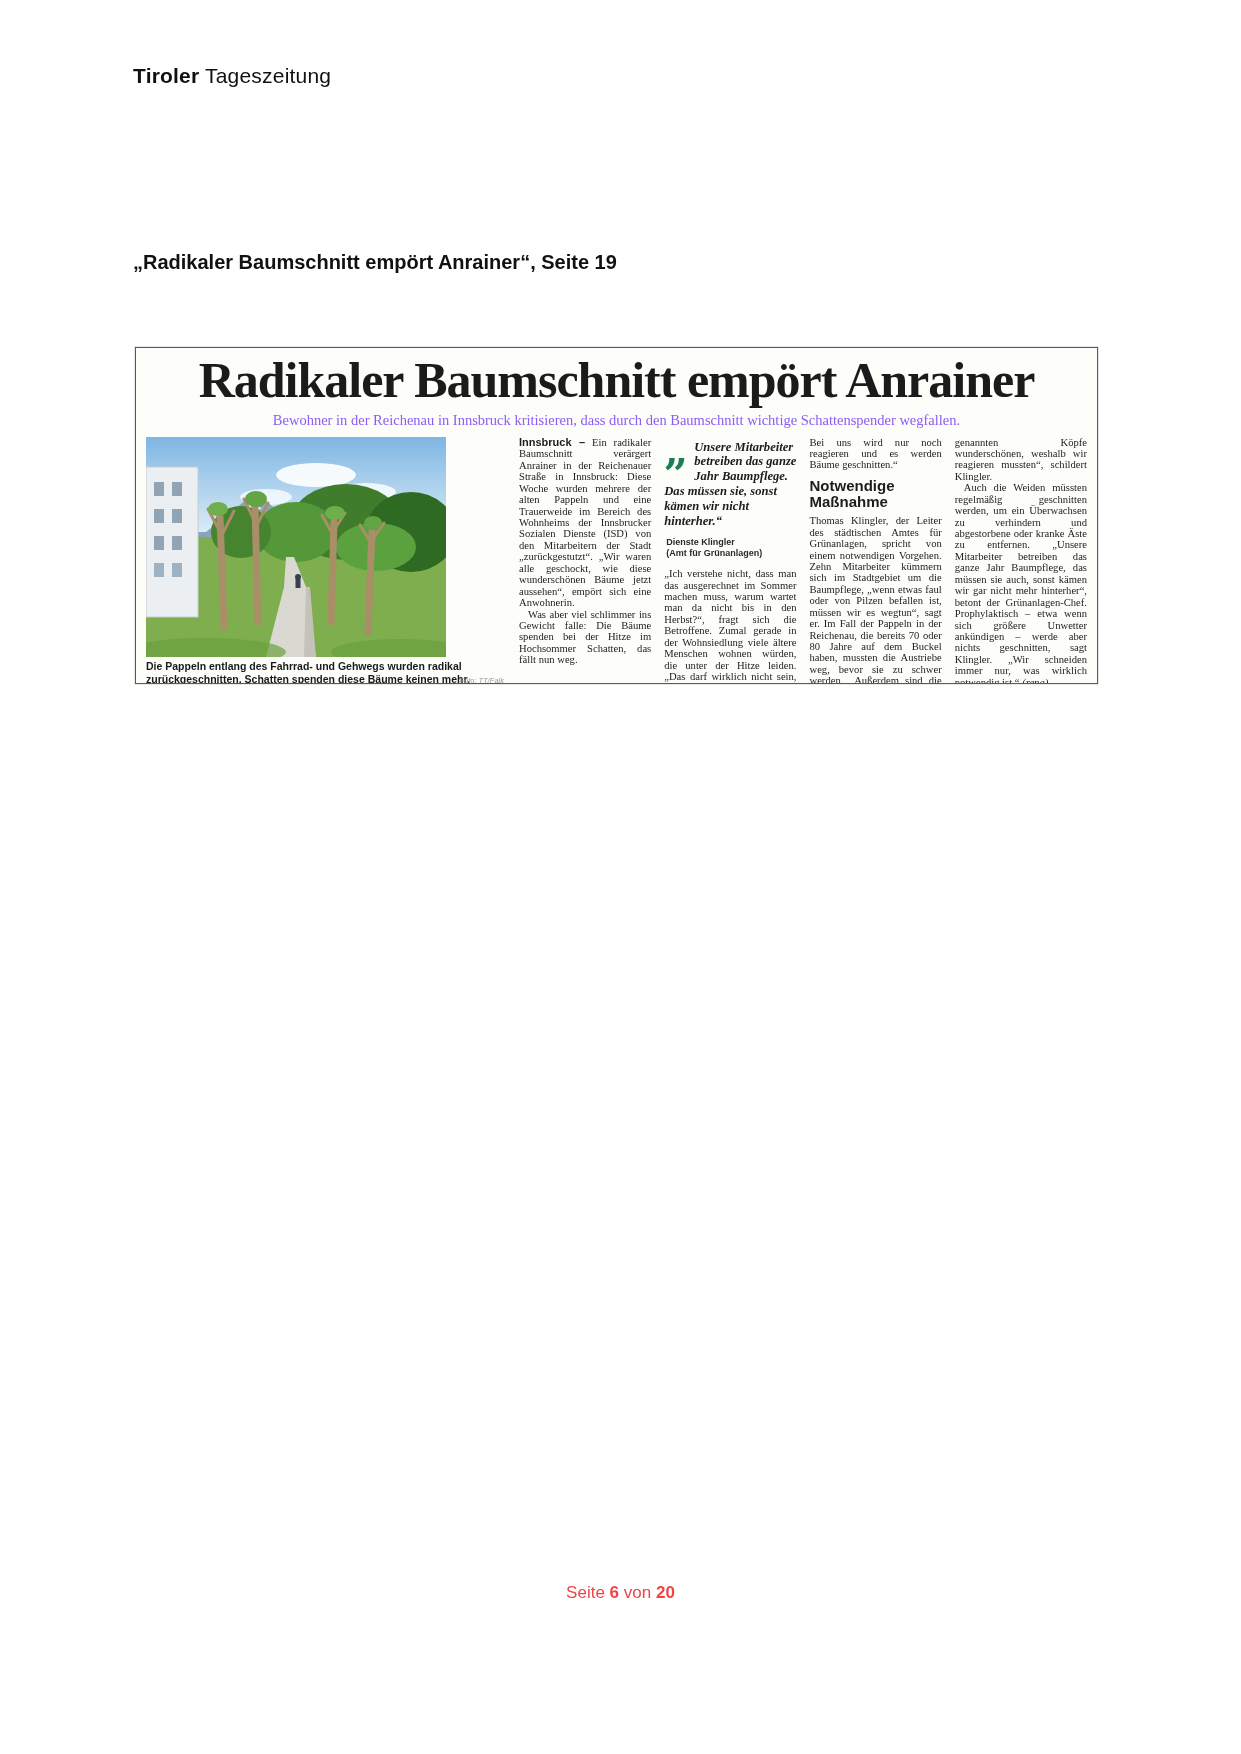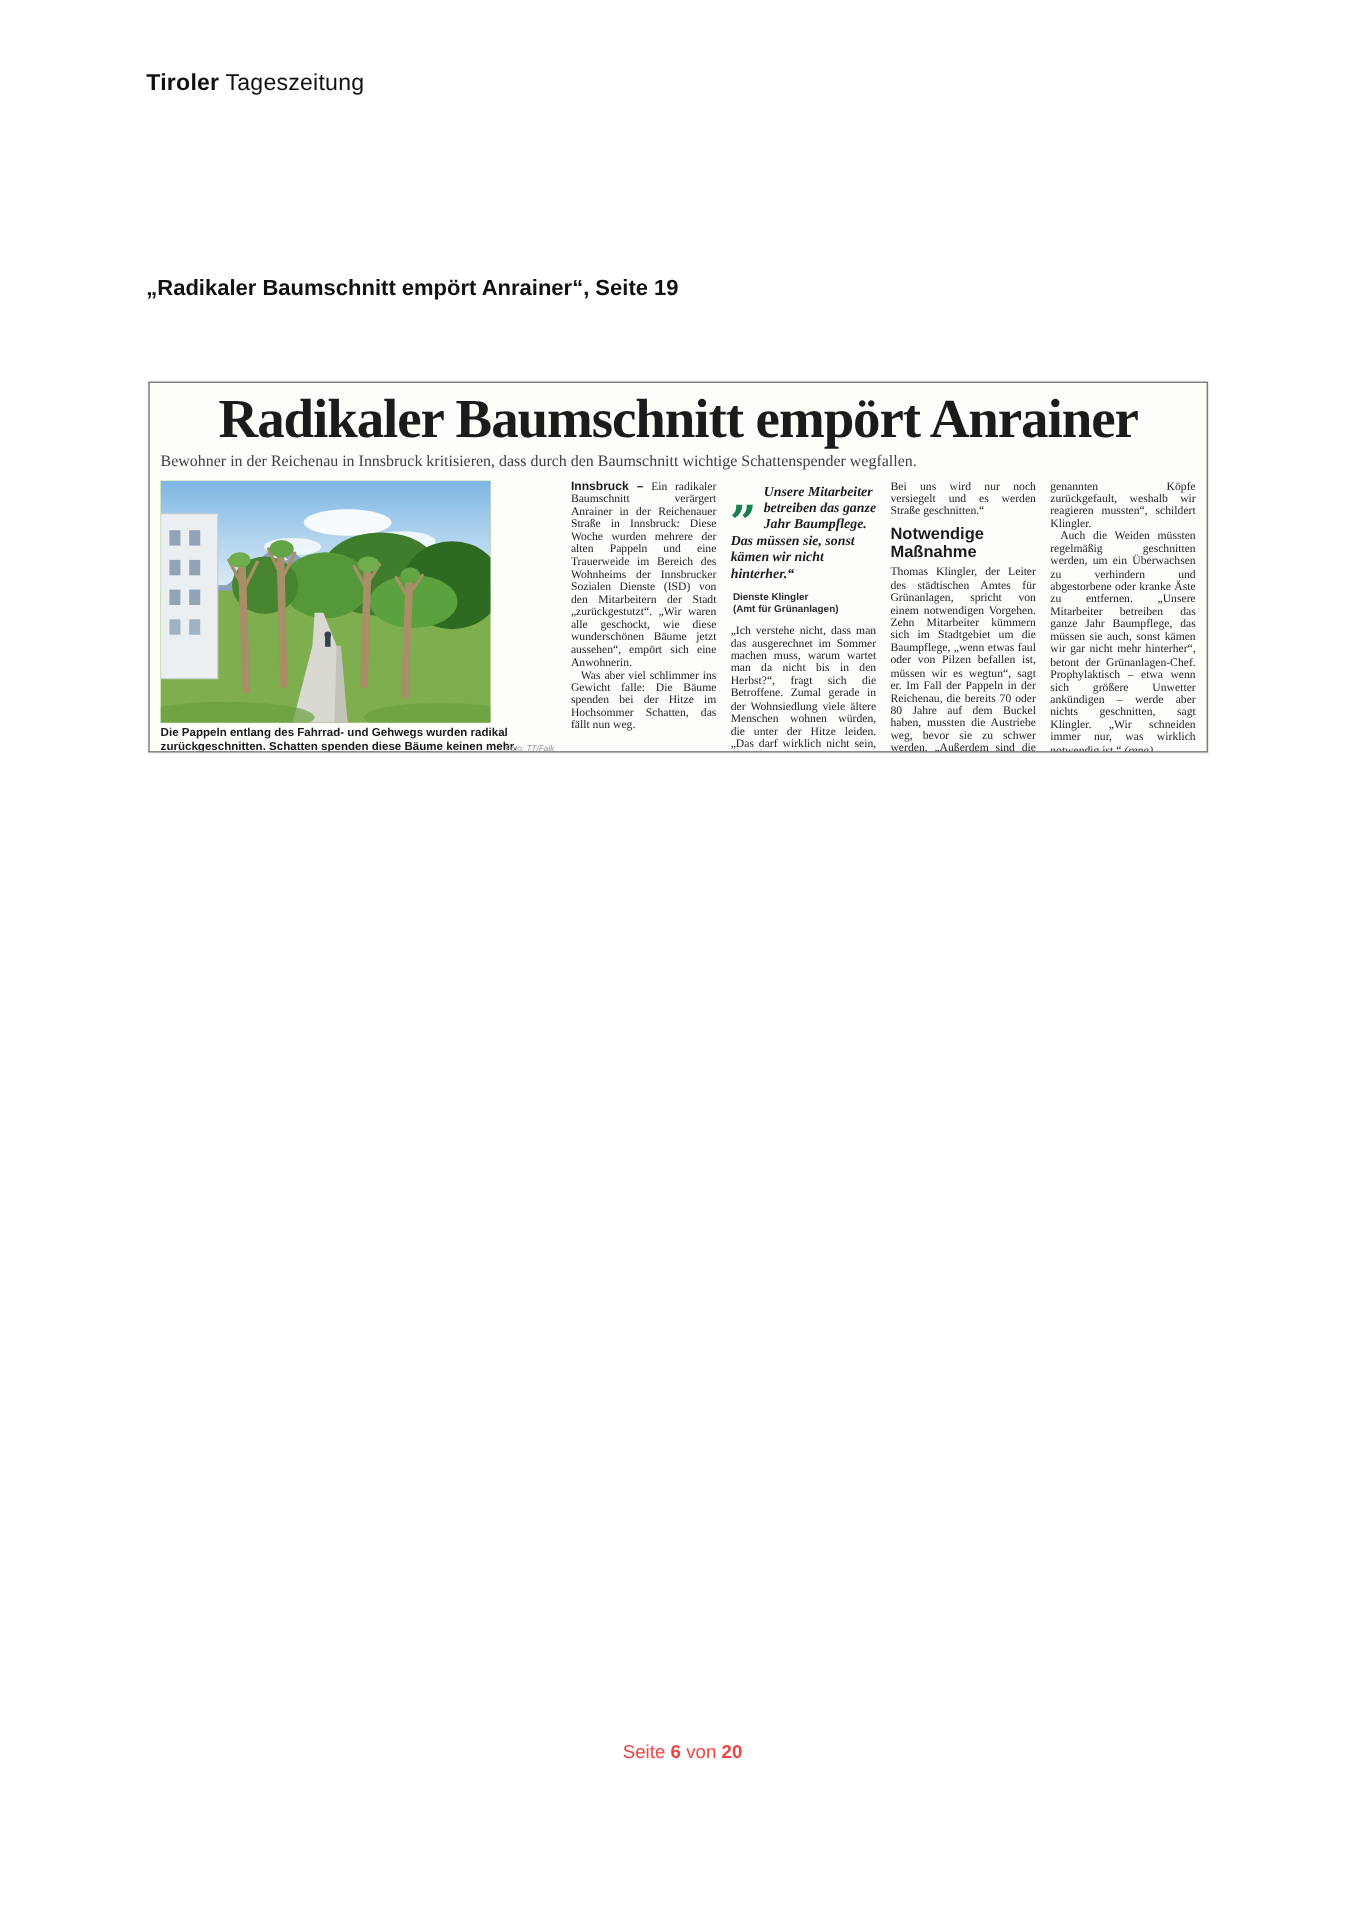--- a/index.html
+++ b/index.html
@@ -17,22 +17,22 @@
     box-sizing:border-box;border:1px solid #5a5a5c;background:#fdfdfa;
     padding:4px 10px 6px 10px;overflow:hidden;
     box-shadow:0 0 0 1px #e8e8e6;
   }
   .headline{
     text-align:center;font-family:"Liberation Serif","DejaVu Serif",serif;
     font-size:50px;font-weight:700;letter-spacing:-1px;color:#1b1b1b;
     margin:2px 0 0 0;line-height:1.05;
   }
   .subhead{
-    text-align:left;font-family:"Liberation Serif","DejaVu Serif",serif;
-    font-size:14.5px;color:#404040;margin-top:5px;
+    text-align:center;font-family:"Liberation Serif","DejaVu Serif",serif;
+    font-size:14.5px;color:#8b5cf6;margin-top:5px;
   }
   .body-row{display:flex;gap:13px;margin-top:8px;align-items:flex-start;}
   .photo-block{width:360px;flex:0 0 auto;}
   .photo-frame{width:300px;height:220px;overflow:hidden;background:#9cc57d;}
   .caption{
     position:relative;margin-top:3px;font-size:10.5px;font-weight:bold;
     line-height:1.3;color:#1a1a1a;padding-right:0;
   }
   .caption .credit{
     position:absolute;right:2px;bottom:1px;font-weight:normal;
@@ -170,27 +170,27 @@
         <span class="qtext">Unsere Mitarbeiter betreiben das ganze Jahr Baumpflege. Das müssen sie, sonst kämen wir nicht hinterher.“</span>
       </div>
       <div class="attribution">
         <div>Dienste Klingler</div>
         <div>(Amt für Grünanlagen)</div>
       </div>
       <p>„Ich verstehe nicht, dass man das ausgerechnet im Sommer machen muss, warum wartet man da nicht bis in den Herbst?“, fragt sich die Betroffene. Zumal gerade in der Wohnsiedlung viele ältere Menschen wohnen würden, die unter der Hitze leiden. „Das darf wirklich nicht sein, es ist eh schon so heiß.</p>
     </div>
 
     <div class="col">
-      <p>Bei uns wird nur noch versiegelt und es werden Straße geschnitten.“</p>
+      <p>Bei uns wird nur noch reagieren und es werden Bäume geschnitten.“</p>
       <div class="news-subhead">Notwendige Maßnahme</div>
       <p>Thomas Klingler, der Leiter des städtischen Amtes für Grünanlagen, spricht von einem notwendigen Vorgehen. Zehn Mitarbeiter kümmern sich im Stadtgebiet um die Baumpflege, „wenn etwas faul oder von Pilzen befallen ist, müssen wir es wegtun“, sagt er. Im Fall der Pappeln in der Reichenau, die bereits 70 oder 80 Jahre auf dem Buckel haben, mussten die Austriebe weg, bevor sie zu schwer werden. „Außerdem sind die so</p>
     </div>
 
     <div class="col">
-      <p>genannten Köpfe zurückgefault, weshalb wir reagieren mussten“, schildert Klingler.</p>
+      <p>genannten Köpfe wunderschönen, weshalb wir reagieren mussten“, schildert Klingler.</p>
       <p class="indent"><span>Auch die Weiden müssten regelmäßig geschnitten werden, um ein Überwachsen zu verhindern und abgestorbene oder kranke Äste zu entfernen. „Unsere Mitarbeiter betreiben das ganze Jahr Baumpflege, das müssen sie auch, sonst kämen wir gar nicht mehr hinterher“, betont der Grünanlagen-Chef. Prophylaktisch – etwa wenn sich größere Unwetter ankündigen – werde aber nichts geschnitten, sagt Klingler. „Wir schneiden immer nur, was wirklich notwendig ist.“ </span><span class="byline">(rena)</span></p>
     </div>
 
   </div>
 </div>
 
 <div class="page-footer">
   <span>Seite</span>
   <span class="bold">6</span>
   <span>von</span>

